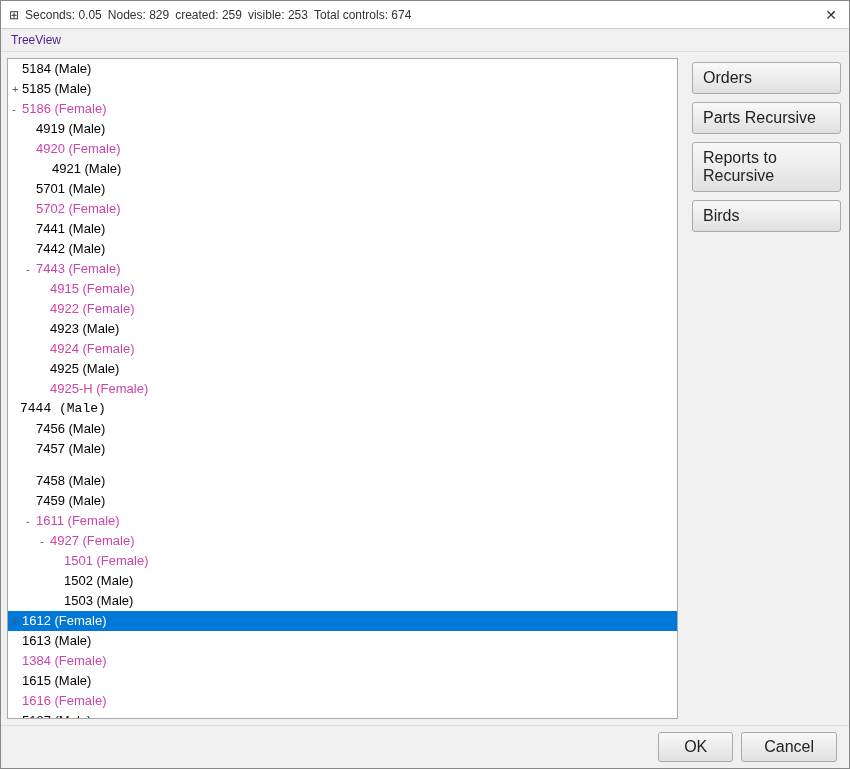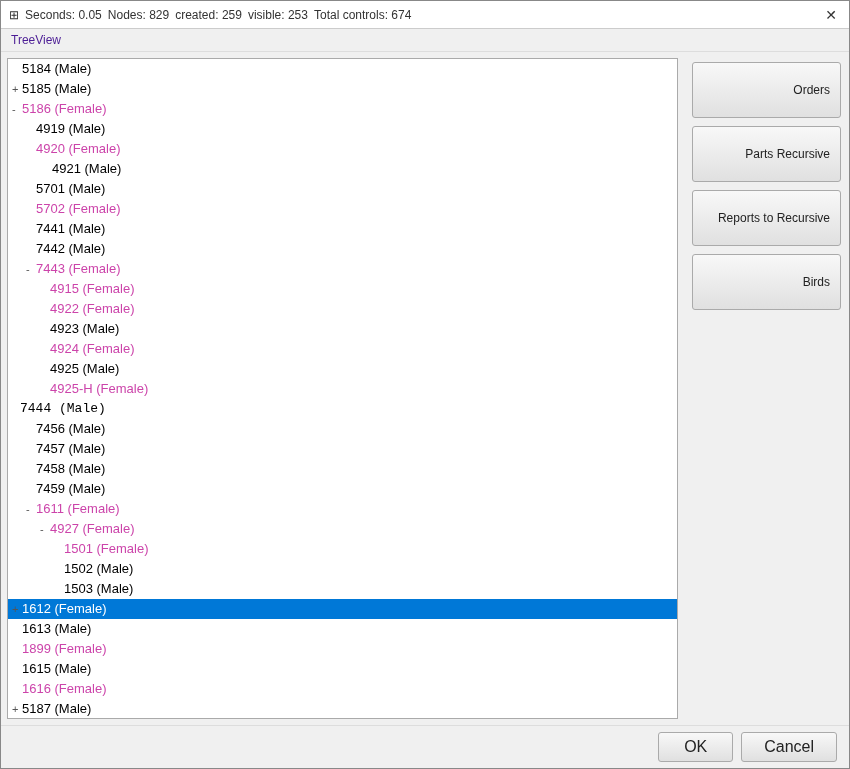--- a/index.html
+++ b/index.html
@@ -106,24 +106,24 @@
       flex-shrink: 0;
       display: flex;
       flex-direction: column;
       padding: 10px 8px;
       gap: 8px;
     }
     .sidebar-btn {
       background: linear-gradient(to bottom, #f8f8f8, #e0e0e0);
       border: 1px solid #aaa;
       border-radius: 3px;
-      padding: 20px 10px;
-      text-align: right;
+      padding: 6px 10px;
+      text-align: left;
       cursor: pointer;
-      font-size: 12px;
+      font-size: 16px;
       color: #222;
     }
     .bottom-bar {
       display: flex;
       justify-content: flex-end;
       padding: 6px 12px;
       gap: 8px;
       flex-shrink: 0;
       background: #f0f0f0;
       border-top: 1px solid #ddd;
@@ -179,30 +179,30 @@
           <div class="tree-item" style="padding-left: 18px;"><span class="expand-btn">-</span><span class="tree-label female">7443 (Female)</span></div>
           <div class="tree-item" style="padding-left: 32px;"><span class="expand-btn"> </span><span class="tree-label female">4915 (Female)</span></div>
           <div class="tree-item" style="padding-left: 32px;"><span class="expand-btn"> </span><span class="tree-label female">4922 (Female)</span></div>
           <div class="tree-item" style="padding-left: 32px;"><span class="expand-btn"> </span><span class="tree-label">4923 (Male)</span></div>
           <div class="tree-item" style="padding-left: 32px;"><span class="expand-btn"> </span><span class="tree-label female">4924 (Female)</span></div>
           <div class="tree-item" style="padding-left: 32px;"><span class="expand-btn"> </span><span class="tree-label">4925 (Male)</span></div>
           <div class="tree-item" style="padding-left: 32px;"><span class="expand-btn"> </span><span class="tree-label female">4925-H (Female)</span></div>
           <div class="tree-item" style="padding-left: 2px; font-family: Liberation Mono, monospace;"><span class="expand-btn"> </span><span class="tree-label">7444 (Male)</span></div>
           <div class="tree-item" style="padding-left: 18px;"><span class="expand-btn"> </span><span class="tree-label">7456 (Male)</span></div>
           <div class="tree-item" style="padding-left: 18px;"><span class="expand-btn"> </span><span class="tree-label">7457 (Male)</span></div>
-          <div class="tree-item" style="padding-left: 18px;"><span class="expand-btn"> </span><span class="tree-label">7458 (Male)</span></div>
+          <div class="tree-item" style="padding-left: 18px; margin-top: 12px;"><span class="expand-btn"> </span><span class="tree-label">7458 (Male)</span></div>
           <div class="tree-item" style="padding-left: 18px;"><span class="expand-btn"> </span><span class="tree-label">7459 (Male)</span></div>
           <div class="tree-item" style="padding-left: 18px;"><span class="expand-btn">-</span><span class="tree-label female">1611 (Female)</span></div>
           <div class="tree-item" style="padding-left: 32px;"><span class="expand-btn">-</span><span class="tree-label female">4927 (Female)</span></div>
           <div class="tree-item" style="padding-left: 46px;"><span class="expand-btn"> </span><span class="tree-label female">1501 (Female)</span></div>
           <div class="tree-item" style="padding-left: 46px;"><span class="expand-btn"> </span><span class="tree-label">1502 (Male)</span></div>
           <div class="tree-item" style="padding-left: 46px;"><span class="expand-btn"> </span><span class="tree-label">1503 (Male)</span></div>
           <div class="tree-item selected" style="padding-left: 4px;"><span class="expand-btn">+</span><span class="tree-label">1612 (Female)</span></div>
           <div class="tree-item" style="padding-left: 4px;"><span class="expand-btn"> </span><span class="tree-label">1613 (Male)</span></div>
-          <div class="tree-item" style="padding-left: 4px;"><span class="expand-btn"> </span><span class="tree-label female">1899 (Female)</span></div>
+          <div class="tree-item" style="padding-left: 4px;"><span class="expand-btn"> </span><span class="tree-label female">1384 (Female)</span></div>
           <div class="tree-item" style="padding-left: 4px;"><span class="expand-btn"> </span><span class="tree-label">1615 (Male)</span></div>
           <div class="tree-item" style="padding-left: 4px;"><span class="expand-btn"> </span><span class="tree-label female">1616 (Female)</span></div>
           <div class="tree-item" style="padding-left: 4px;"><span class="expand-btn">+</span><span class="tree-label">5187 (Male)</span></div>
           <div class="tree-item" style="padding-left: 4px;"><span class="expand-btn">+</span><span class="tree-label female">5188 (Female)</span></div>
         </div>
     </div>
 
     <div class="sidebar">
       <button class="sidebar-btn">Orders</button>
       <button class="sidebar-btn">Parts Recursive</button>

